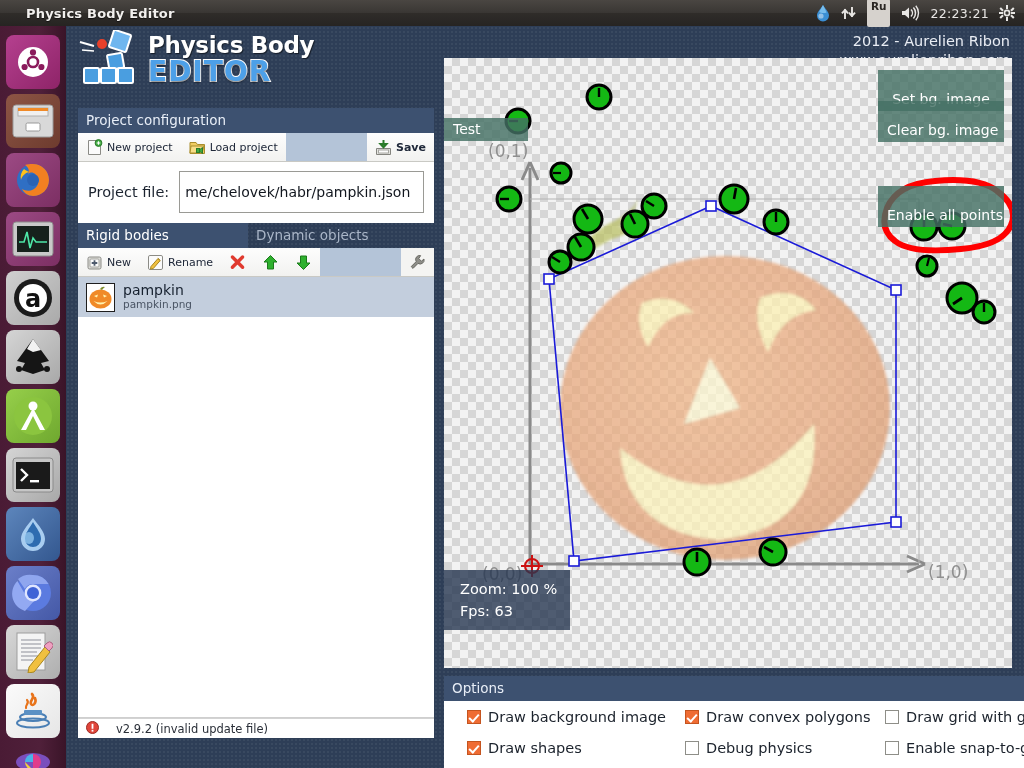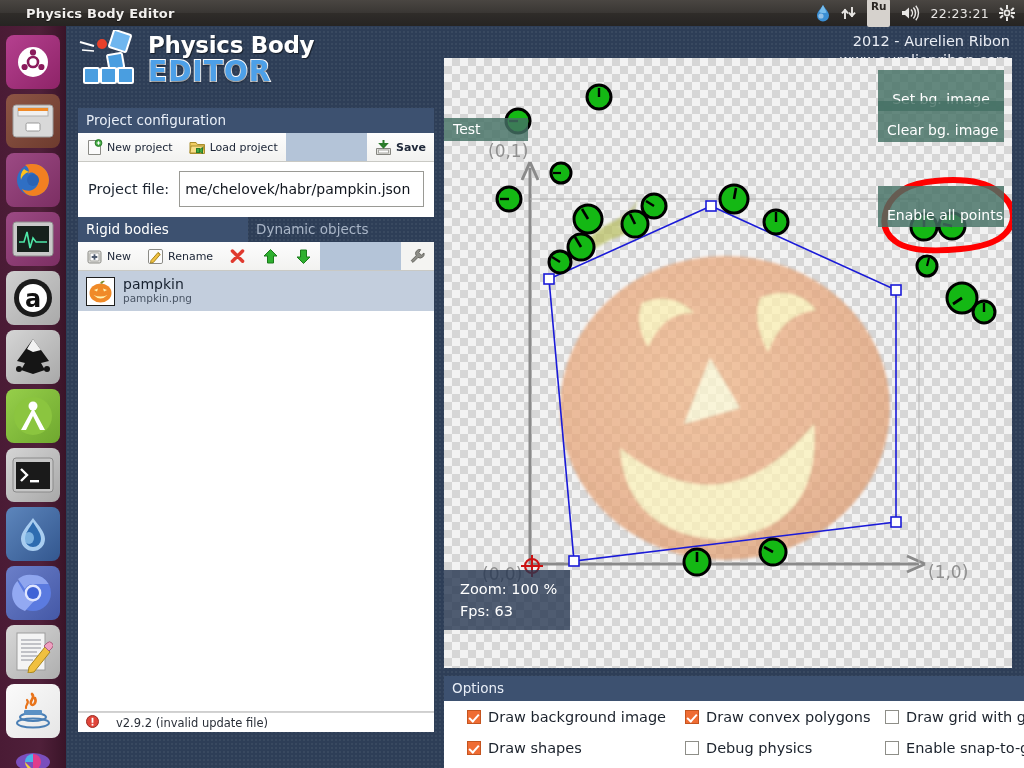--- a/index.html
+++ b/index.html
@@ -127,21 +127,21 @@
   }
   .tbtn.right { font-weight: bold; }
   .tbtn .ic { width: 17px; height: 17px; position: relative; flex: none; }
 
   #projfile-row {
     display: flex; align-items: center; gap: 10px;
     padding: 9px 10px 10px 10px; background: #ffffff;
   }
   #projfile-label { font-size: 14.5px; color: #1c2430; }
   #projfile-input {
-    flex: 1; height: 36px; border: 1px solid #9a9a95; background: #ffffff;
+    flex: 1; height: 42px; border: 1px solid #9a9a95; background: #ffffff;
     font-family: "DejaVu Sans", sans-serif; font-size: 14px; color: #11161e;
     padding: 0 5px;
   }
 
   #bodies-list { background: #ffffff; height: 441px; border-bottom: 1px solid #cfcfcf; }
   .list-row {
     display: flex; align-items: center; gap: 8px;
     height: 40px; padding: 0 8px;
     background: #c3cedd;
   }

